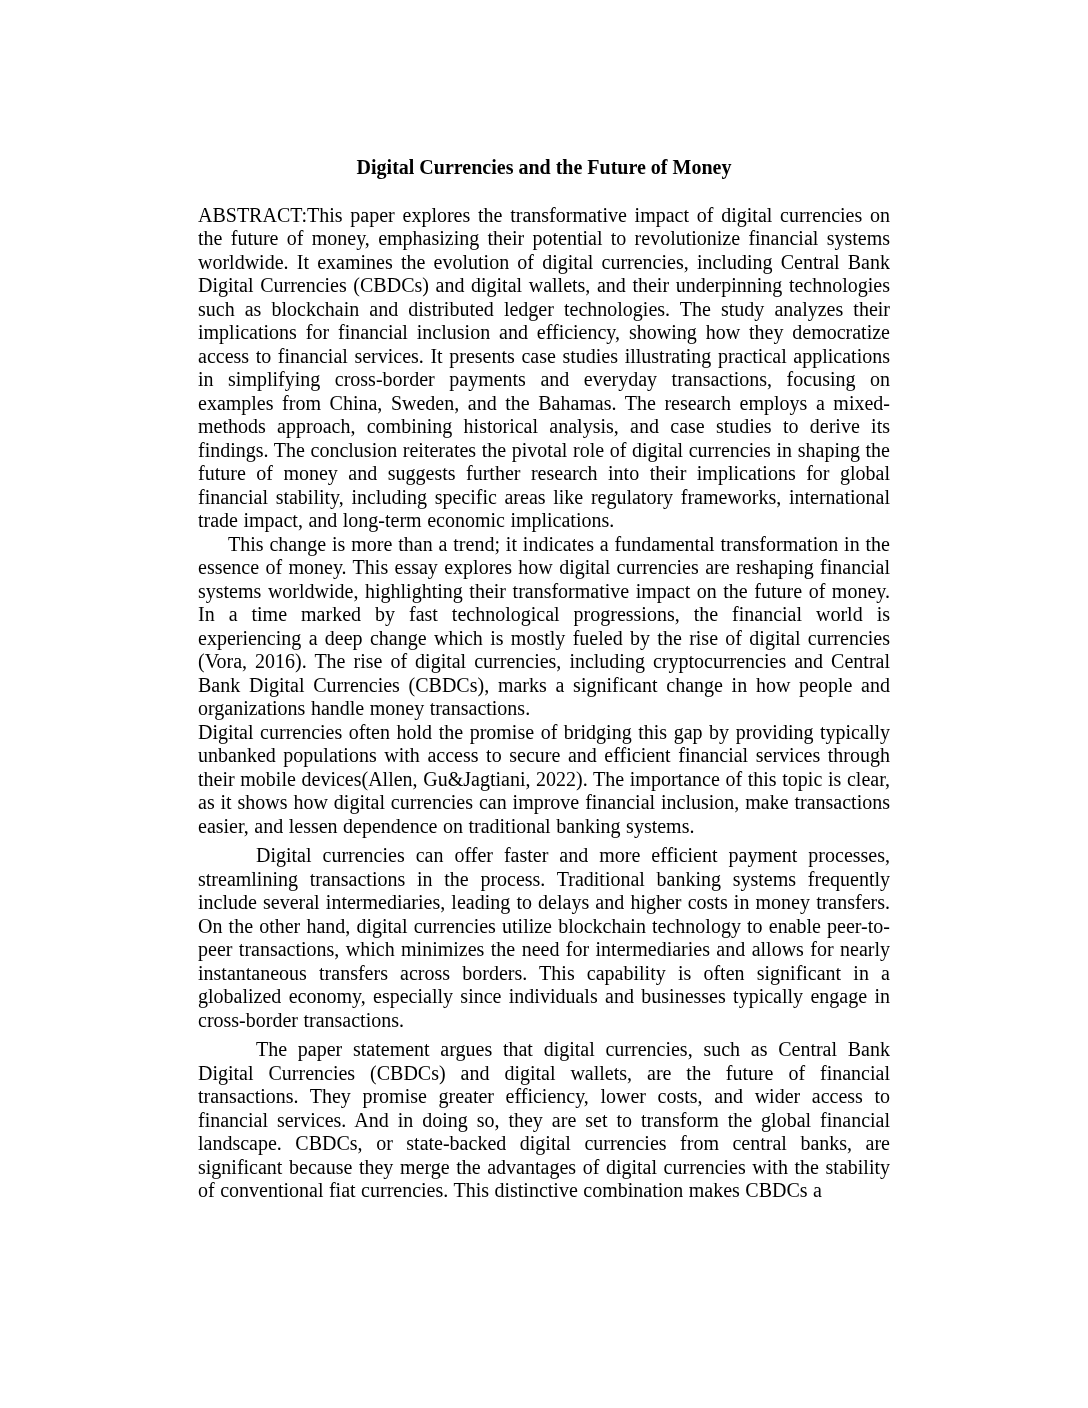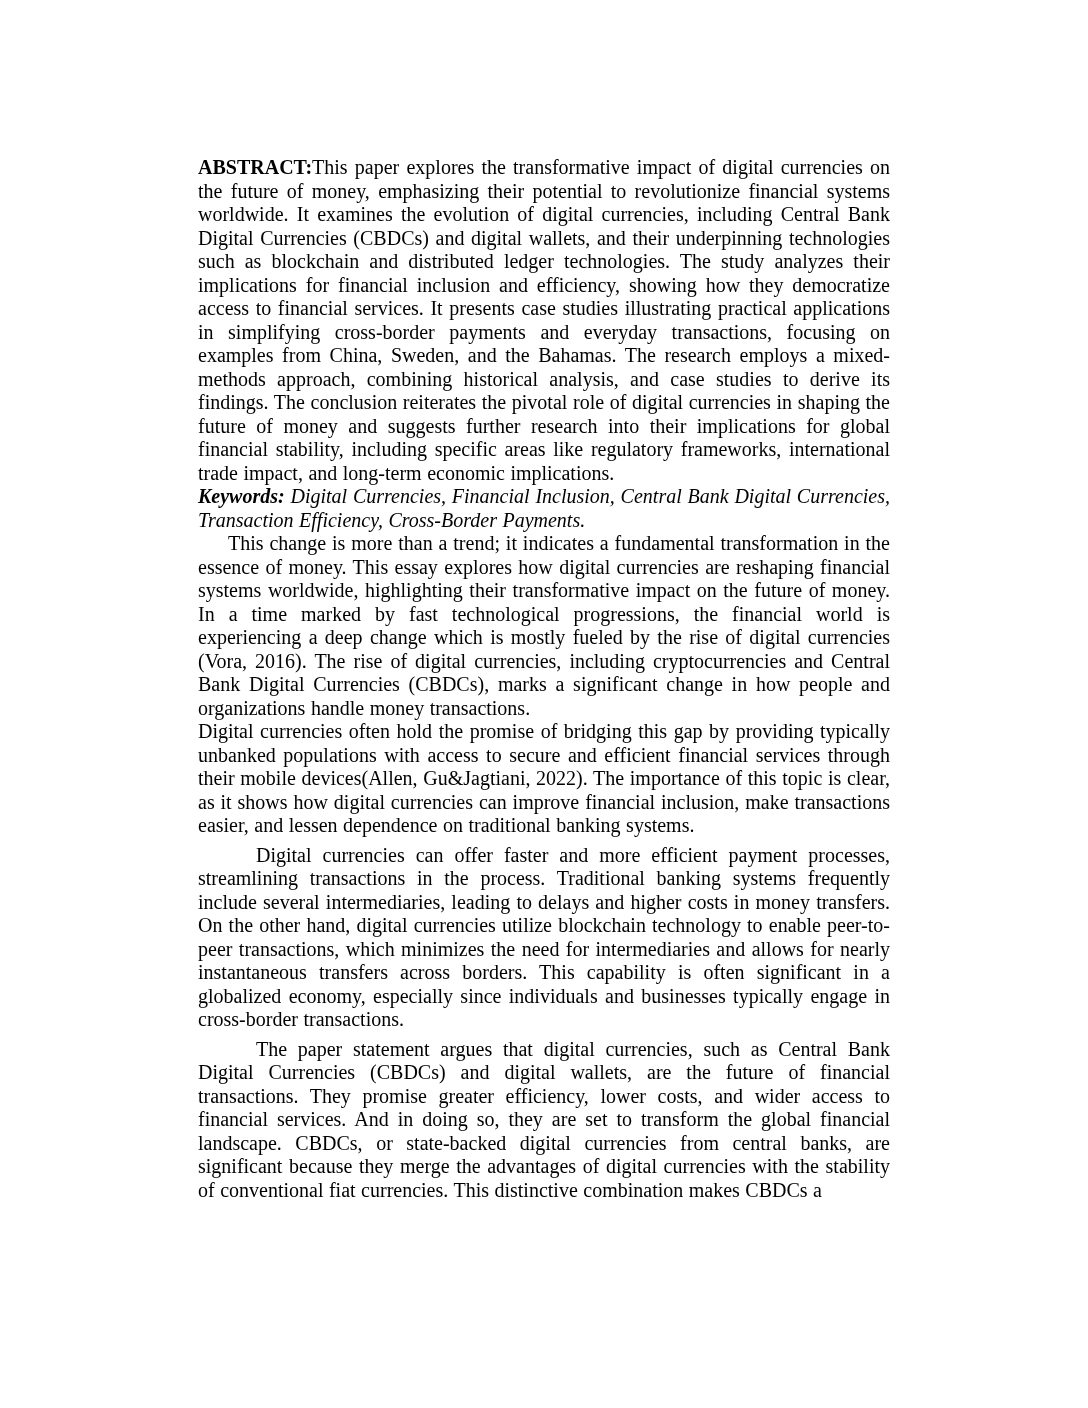--- a/index.html
+++ b/index.html
@@ -27,41 +27,41 @@
   }
   .para {
     font-size: 20px;
     line-height: 23.5px;
     text-align: justify;
     margin: 0;
     word-spacing: 0.5px;
   }
   .indent-sm { text-indent: 30px; }
   .indent-tab { text-indent: 58px; margin-top: 6px; }
-  .bold { font-weight: bold; margin-top: 16px; }
+  .bold { font-weight: normal; margin-top: 16px; }
   .bold-italic { font-weight: bold; font-style: italic; }
   .italic { font-style: italic; }
   .section-heading {
     font-size: 20px;
     font-weight: bold;
     line-height: 23.5px;
     margin: 14px 0 0 0;
     padding-left: 30px;
   }
   .section-number { margin-right: 16px; }
 </style>
 </head>
 <body>
 
 <div class="page">
 
+  <h1 class="title">Digital Currencies and the Future of Money</h1>
 
   <p class="para"><span class="bold">ABSTRACT:</span><span>This paper explores the transformative impact of digital currencies on the future of money, emphasizing their potential to revolutionize financial systems worldwide. It examines the evolution of digital currencies, including Central Bank Digital Currencies (CBDCs) and digital wallets, and their underpinning technologies such as blockchain and distributed ledger technologies. The study analyzes their implications for financial inclusion and efficiency, showing how they democratize access to financial services. It presents case studies illustrating practical applications in simplifying cross-border payments and everyday transactions, focusing on examples from China, Sweden, and the Bahamas. The research employs a mixed-methods approach, combining historical analysis, and case studies to derive its findings. The conclusion reiterates the pivotal role of digital currencies in shaping the future of money and suggests further research into their implications for global financial stability, including specific areas like regulatory frameworks, international trade impact, and long-term economic implications.</span></p>
 
-  <p class="para"><span class="bold-italic">Keywords: </span><span class="italic">Digital Currencies, Financial Inclusion, Central Bank Digital Currencies, Transaction Efficiency, Cross-Border Payments.</span></p>
 
 
   <p class="para indent-sm">This change is more than a trend; it indicates a fundamental transformation in the essence of money. This essay explores how digital currencies are reshaping financial systems worldwide, highlighting their transformative impact on the future of money. In a time marked by fast technological progressions, the financial world is experiencing a deep change which is mostly fueled by the rise of digital currencies (Vora, 2016). The rise of digital currencies, including cryptocurrencies and Central Bank Digital Currencies (CBDCs), marks a significant change in how people and organizations handle money transactions.</p>
 
   <p class="para">Digital currencies often hold the promise of bridging this gap by providing typically unbanked populations with access to secure and efficient financial services through their mobile devices(Allen, Gu&amp;Jagtiani, 2022). The importance of this topic is clear, as it shows how digital currencies can improve financial inclusion, make transactions easier, and lessen dependence on traditional banking systems.</p>
 
   <p class="para indent-tab">Digital currencies can offer faster and more efficient payment processes, streamlining transactions in the process. Traditional banking systems frequently include several intermediaries, leading to delays and higher costs in money transfers. On the other hand, digital currencies utilize blockchain technology to enable peer-to-peer transactions, which minimizes the need for intermediaries and allows for nearly instantaneous transfers across borders. This capability is often significant in a globalized economy, especially since individuals and businesses typically engage in cross-border transactions.</p>
 
   <p class="para indent-tab">The paper statement argues that digital currencies, such as Central Bank Digital Currencies (CBDCs) and digital wallets, are the future of financial transactions. They promise greater efficiency, lower costs, and wider access to financial services. And in doing so, they are set to transform the global financial landscape. CBDCs, or state-backed digital currencies from central banks, are significant because they merge the advantages of digital currencies with the stability of conventional fiat currencies. This distinctive combination makes CBDCs a</p>
 

